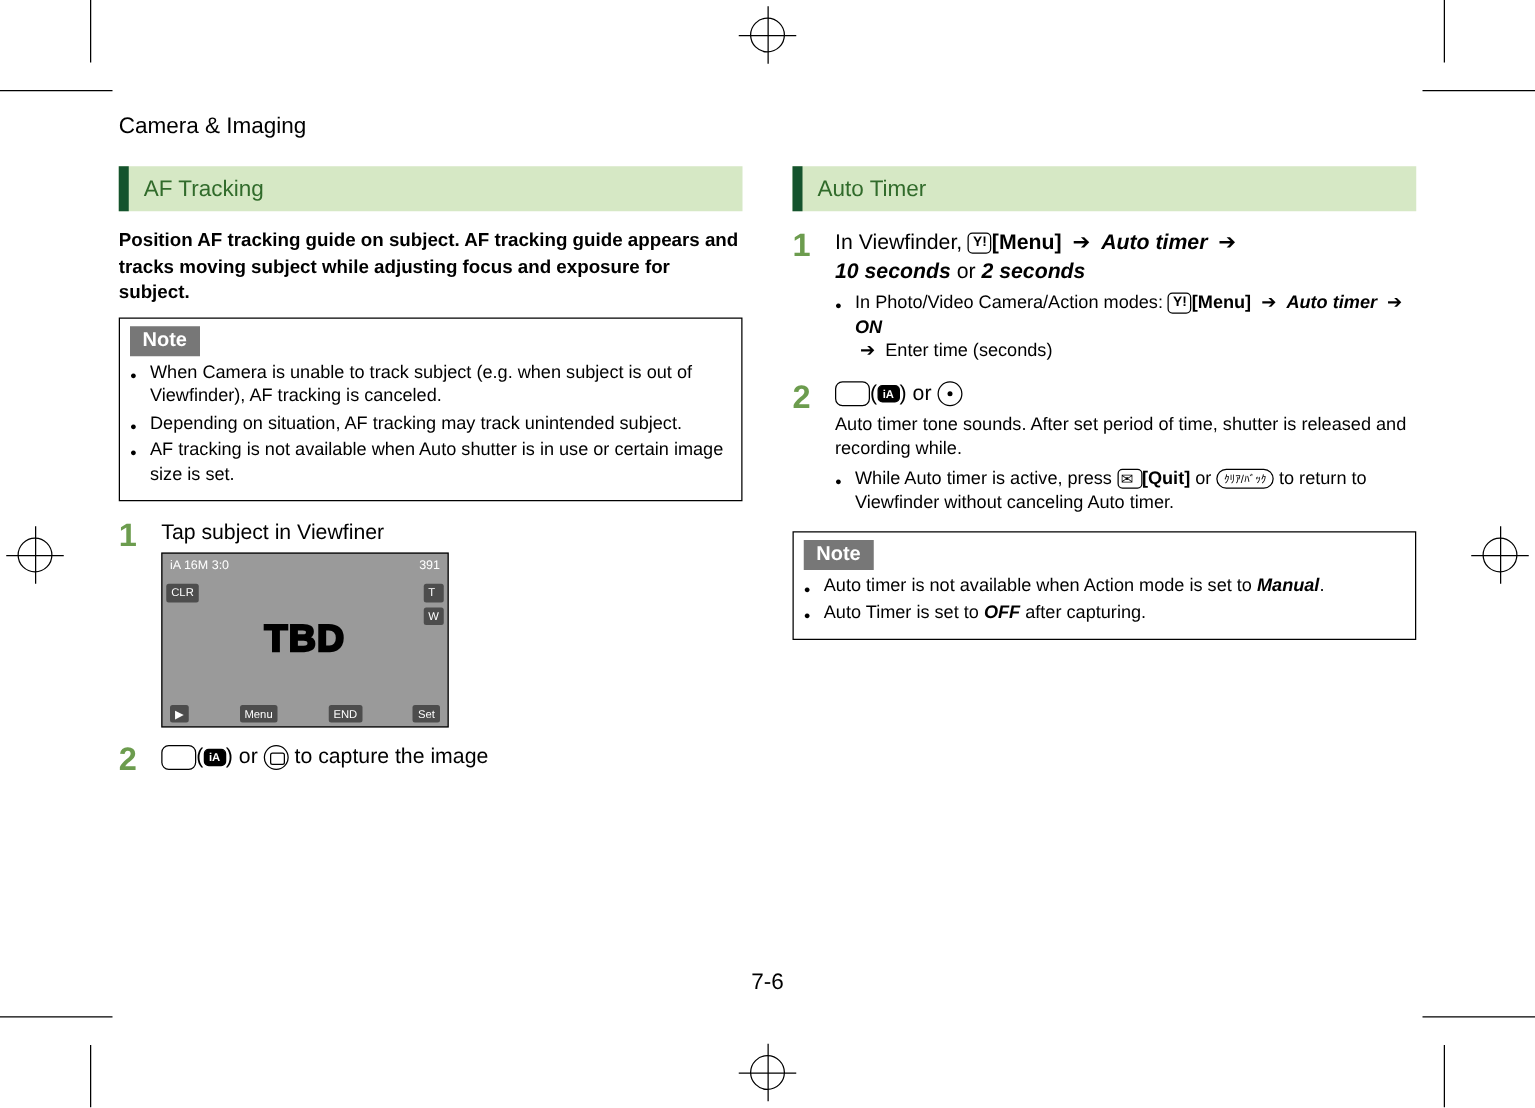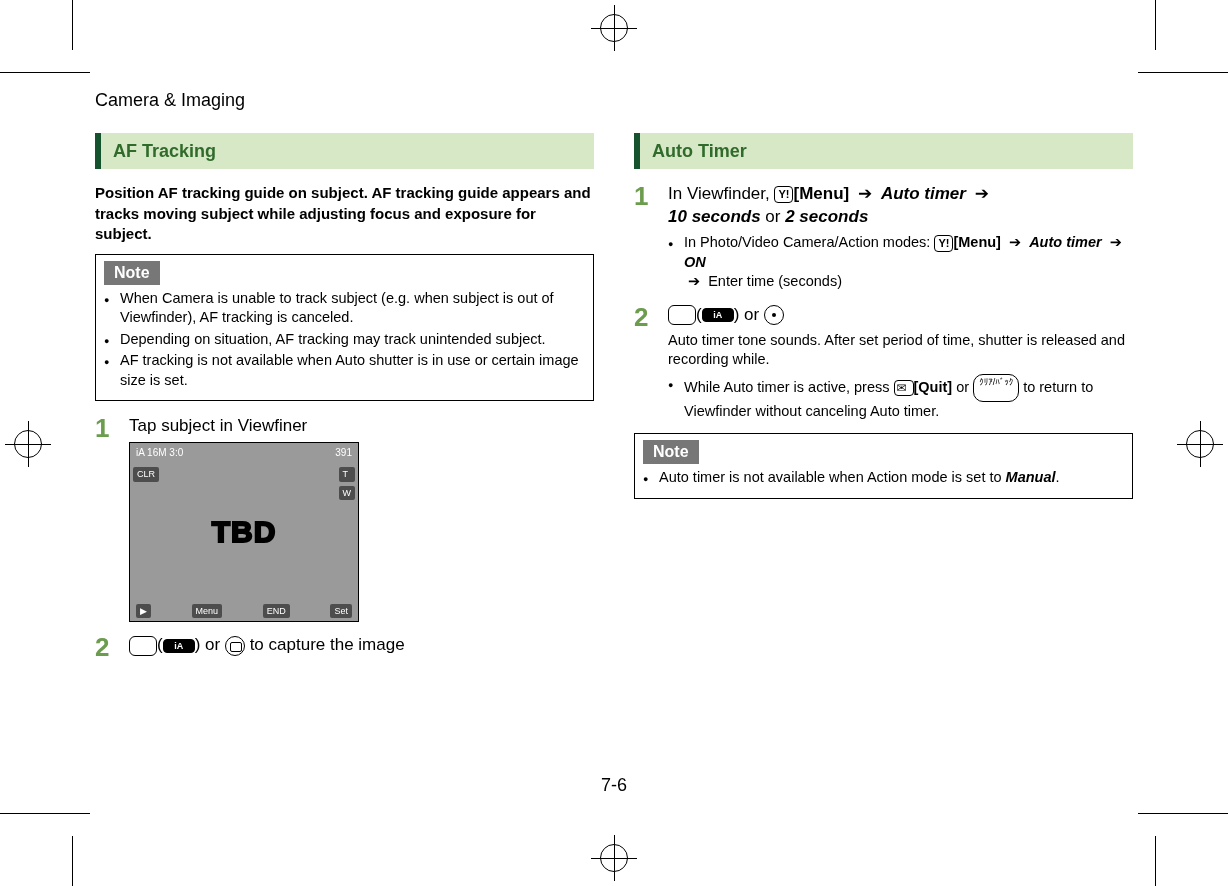--- a/index.html
+++ b/index.html
@@ -7,52 +7,52 @@
   .crop-mark { position: absolute; background: #000; }
   .crop-h { height: 1px; width: 90px; }
   .crop-v { width: 1px; height: 90px; }
   .reg-mark { position: absolute; width: 28px; height: 28px; border: 1px solid #000; border-radius: 50%; }
   .reg-mark::before { content: ""; position: absolute; left: -10px; right: -10px; top: 50%; height: 1px; background: #000; }
   .reg-mark::after { content: ""; position: absolute; top: -10px; bottom: -10px; left: 50%; width: 1px; background: #000; }
   .page { position: absolute; left: 95px; top: 90px; right: 95px; bottom: 90px; }
   .header { font-weight: 400; font-size: 18px; margin-bottom: 22px; }
   .columns { display: flex; gap: 40px; }
   .col { flex: 1; font-size: 15px; line-height: 1.35; }
-  .section-bar { background: #d6e8c5; border-left: 6px solid #14532d; padding: 6px 12px; font-weight: 700; font-size: 18px; color: #316b2b; margin-bottom: 14px; }
+  .section-bar { background: #d6e8c5; border-left: 8px solid #14532d; padding: 6px 12px; font-weight: 400; font-size: 18px; color: #316b2b; margin-bottom: 14px; }
   .intro { font-weight: 700; margin-bottom: 10px; }
   .note-box { border: 1px solid #000; padding: 6px 8px 8px; margin-bottom: 14px; font-size: 14.5px; }
   .note-label { display: inline-block; background: #777; color: #fff; font-weight: 700; font-size: 16px; padding: 1px 10px; margin-bottom: 4px; }
   .note-box ul { list-style: none; padding-left: 0; }
   .note-box li { position: relative; padding-left: 16px; margin-bottom: 2px; }
   .note-box li::before { content: "●"; position: absolute; left: 0; font-size: 9px; top: 5px; }
   .step { display: flex; align-items: flex-start; gap: 14px; margin-bottom: 12px; }
   .step-num { font-size: 26px; font-weight: 700; color: #6c9c4e; line-height: 1; min-width: 20px; }
   .step-body { flex: 1; }
   .step-title { font-size: 17px; margin-bottom: 4px; }
   .step-sub { font-size: 14.5px; }
   .sub-bullet { position: relative; padding-left: 16px; font-size: 14.5px; margin-top: 4px; }
   .sub-bullet::before { content: "●"; position: absolute; left: 0; font-size: 9px; top: 5px; }
   .step1-row { display: flex; gap: 12px; align-items: flex-start; }
   .step1-txt { flex: 1; font-size: 14.5px; }
-  .screenshot { width: 230px; height: 180px; background: #9a9a9a; border: 1px solid #000; position: relative; display: flex; align-items: center; justify-content: center; }
+  .screenshot { width: 230px; height: 140px; background: #9a9a9a; border: 1px solid #000; position: relative; display: flex; align-items: center; justify-content: center; }
   .screenshot .tbd { font-size: 30px; font-weight: 700; color: #000000; -webkit-text-stroke: 2px #000; letter-spacing: 1px; }
   .screenshot .top { position: absolute; top: 3px; left: 6px; right: 6px; display: flex; justify-content: space-between; font-size: 10px; color: #fff; }
   .screenshot .side { position: absolute; right: 3px; top: 24px; display: flex; flex-direction: column; gap: 4px; }
   .screenshot .side span, .screenshot .bot span, .screenshot .left span { display: inline-block; background: rgba(0,0,0,0.5); color: #fff; font-size: 9px; padding: 1px 4px; border-radius: 2px; }
   .screenshot .bot { position: absolute; bottom: 3px; left: 6px; right: 6px; display: flex; justify-content: space-between; }
   .screenshot .left { position: absolute; left: 3px; top: 24px; display: flex; flex-direction: column; gap: 6px; }
   .key-rect { display: inline-block; border: 1.5px solid #000; border-radius: 6px; width: 28px; height: 20px; vertical-align: middle; }
   .key-circle { display: inline-block; border: 1.5px solid #000; border-radius: 50%; width: 20px; height: 20px; vertical-align: middle; position: relative; }
   .key-circle.cam::after { content: ""; position: absolute; left: 4px; top: 5px; width: 10px; height: 8px; border: 1.2px solid #000; border-radius: 2px; }
   .key-circle.dot::after { content: ""; position: absolute; left: 7px; top: 7px; width: 4px; height: 4px; background: #000; border-radius: 50%; }
-  .key-pill { display: inline-block; border: 1.2px solid #000; border-radius: 10px; padding: 0 5px; font-size: 9px; vertical-align: middle; line-height: 14px; height: 28px; }
+  .key-pill { display: inline-block; border: 1.2px solid #000; border-radius: 10px; padding: 0 5px; font-size: 9px; vertical-align: middle; line-height: 14px; height: 16px; }
   .key-yy { display: inline-block; border: 1.2px solid #000; border-radius: 4px; padding: 0 3px; font-size: 11px; vertical-align: middle; line-height: 15px; height: 17px; font-weight: 700; }
   .key-mail { display: inline-block; border: 1.2px solid #000; border-radius: 4px; width: 20px; height: 16px; vertical-align: middle; position: relative; }
   .key-mail::after { content: "✉"; position: absolute; left: 2px; top: -1px; font-size: 12px; }
-  .ia-icon { display: inline-block; border: 1.5px solid #000; border-radius: 4px; width: 32px; height: 14px; font-size: 9px; font-weight: 700; text-align: center; line-height: 13px; vertical-align: middle; background: #000; color: #fff; }
+  .ia-icon { display: inline-block; border: 1.5px solid #000; border-radius: 4px; width: 18px; height: 14px; font-size: 9px; font-weight: 700; text-align: center; line-height: 13px; vertical-align: middle; background: #000; color: #fff; }
   .arrow { display: inline-block; margin: 0 4px; }
   .bolditalic { font-weight: 700; font-style: italic; }
   .bold { font-weight: 700; }
   .pagenum { position: absolute; bottom: 0; left: 0; right: 0; text-align: center; font-size: 18px; }
 </style>
 </head>
 <body>
 
 <div class="crop-mark crop-h" style="left:0;top:72px"></div>
 <div class="crop-mark crop-v" style="left:72px;top:0;height:50px"></div>
@@ -174,19 +174,22 @@
           </div>
         </div>
       </div>
 
       <div class="note-box">
         <span class="note-label">Note</span>
         <ul>
           <li>
             <span>Auto timer is not available when Action mode is set to </span><span class="bolditalic">Manual</span><span>.</span>
           </li>
+          <li>
+            <span>Auto Timer is set to </span><span class="bolditalic">OFF</span><span> after capturing.</span>
+          </li>
         </ul>
       </div>
     </div>
   </div>
 
   <div class="pagenum">7-6</div>
 </div>
 
 </body></html>

